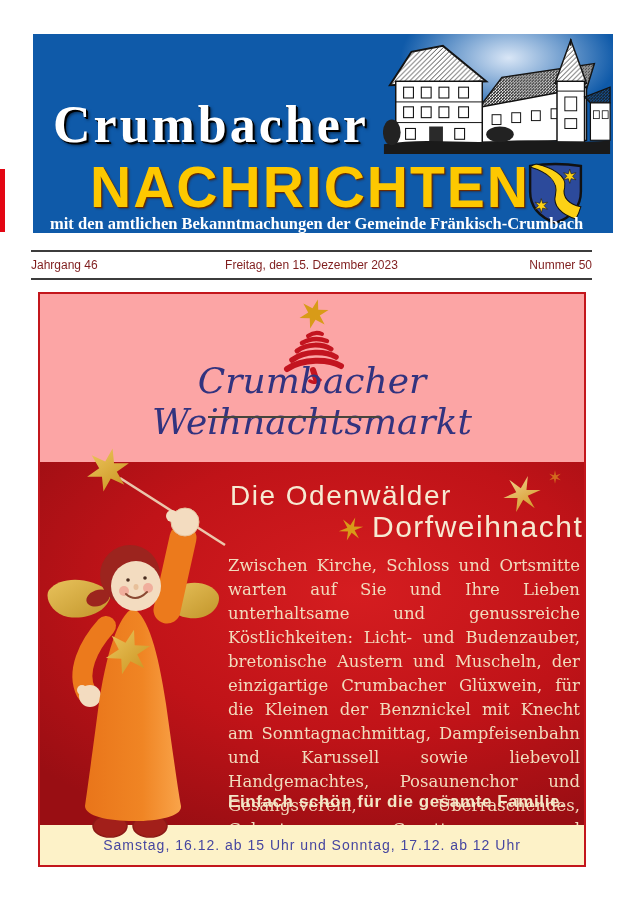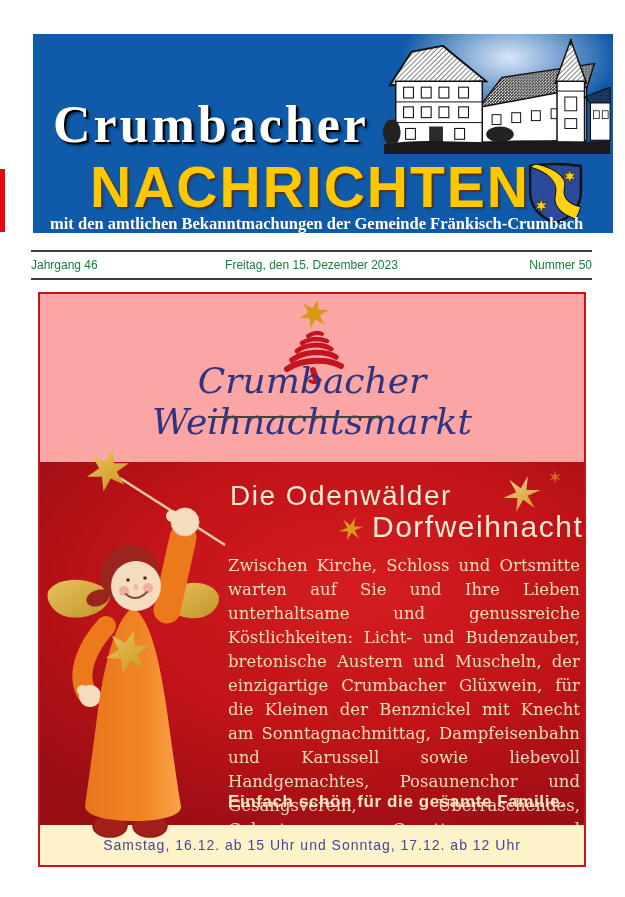--- a/index.html
+++ b/index.html
@@ -17,21 +17,21 @@
     letter-spacing:2px;color:#fdc800;text-shadow:1px 1px 0 #6b2a00,2px 2px 2px rgba(60,20,0,.45);margin-left:40px;}
   .mast-tagline{position:absolute;left:17px;top:180px;font-family:"Liberation Serif",serif;
     font-weight:bold;font-size:16.5px;color:#ffffff;}
   .mast-sketch{position:absolute;left:350px;top:4px;width:230px;height:118px;}
   .mast-arms{position:absolute;left:494px;top:127px;width:57px;height:65px;}
 
   
   .issue-bar{position:absolute;left:31px;top:250px;width:561px;
     border-top:2px solid #3c3c3c;border-bottom:2px solid #3c3c3c;height:26px;
     display:flex;align-items:center;justify-content:space-between;
-    font-size:12px;color:#15803d;}
+    font-size:12px;color:#7f1d1d;}
   .issue-bar .mid{position:absolute;left:0;right:0;text-align:center;}
 
   
   .card{position:absolute;left:38px;top:292px;width:548px;height:575px;box-sizing:border-box;
     border:2px solid #c3161c;background:#fca5a5;}
   .tree-icon{position:absolute;left:50%;transform:translateX(-50%);margin-left:3px;top:4px;width:92px;height:86px;}
   .poster-title{position:absolute;left:0;top:66px;width:100%;text-align:center;
     font-family:"DejaVu Serif","Liberation Serif",serif;font-style:italic;
     font-size:36px;color:#32337f;}
   .title-underline{position:absolute;left:168px;top:122px;width:172px;height:2px;background:#46453c;}

